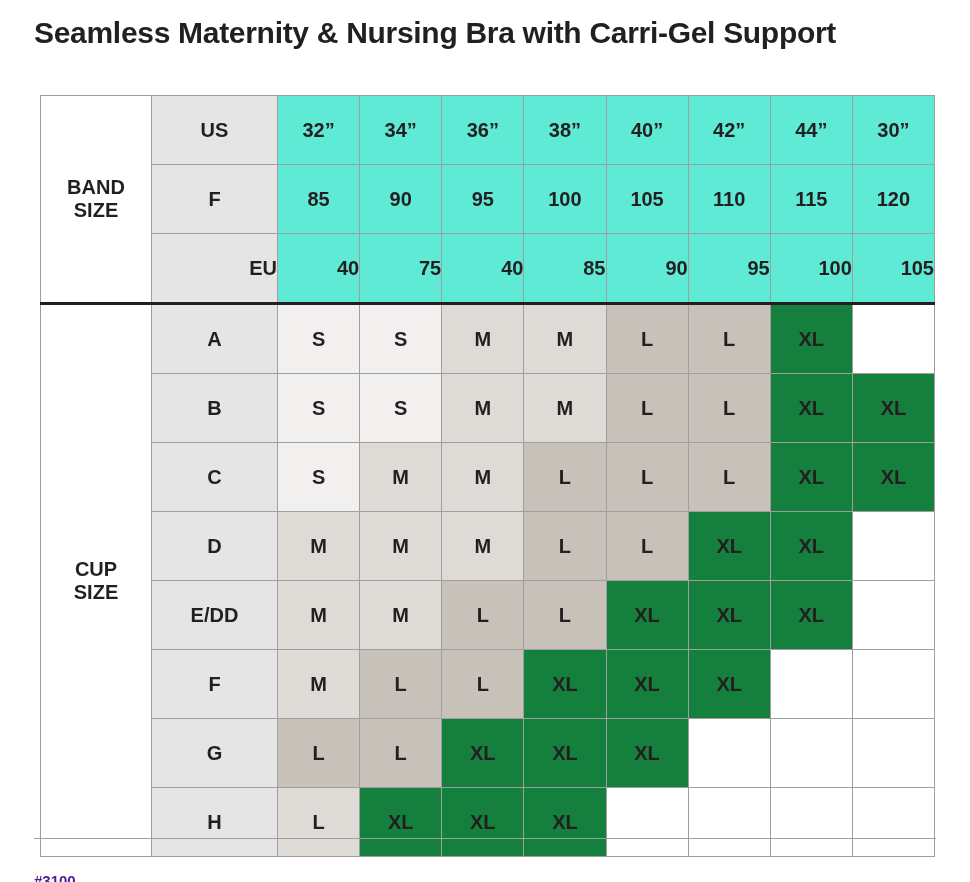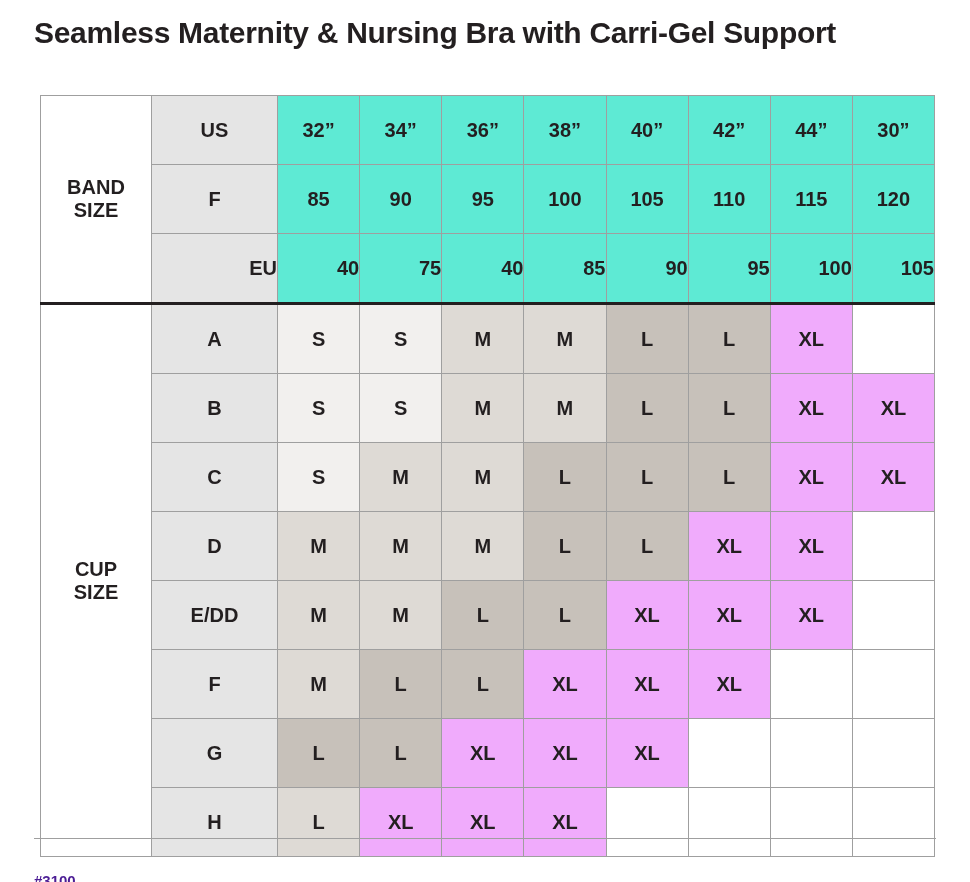--- a/index.html
+++ b/index.html
@@ -68,21 +68,21 @@
   }
   td.datahead {
     background: #5eead4;
     font-size: 21px;
     font-weight: bold;
   }
   td.v-empty { background: #ffffff; }
   td.v-s  { background: #f2f0ee; }
   td.v-m  { background: #dedad5; }
   td.v-l  { background: #c7c1ba; }
-  td.v-xl { background: #f0abfc; }
+  td.v-xl { background: #15803d; }
   tr.band-last td {
     border-bottom: 3px solid #231f20;
     text-align: right;
   }
   tr.cup-first td {
     border-top: 3px solid #231f20;
   }
   td.rowlabel.bandlabel {
     border-bottom: 3px solid #eab308;
   }

